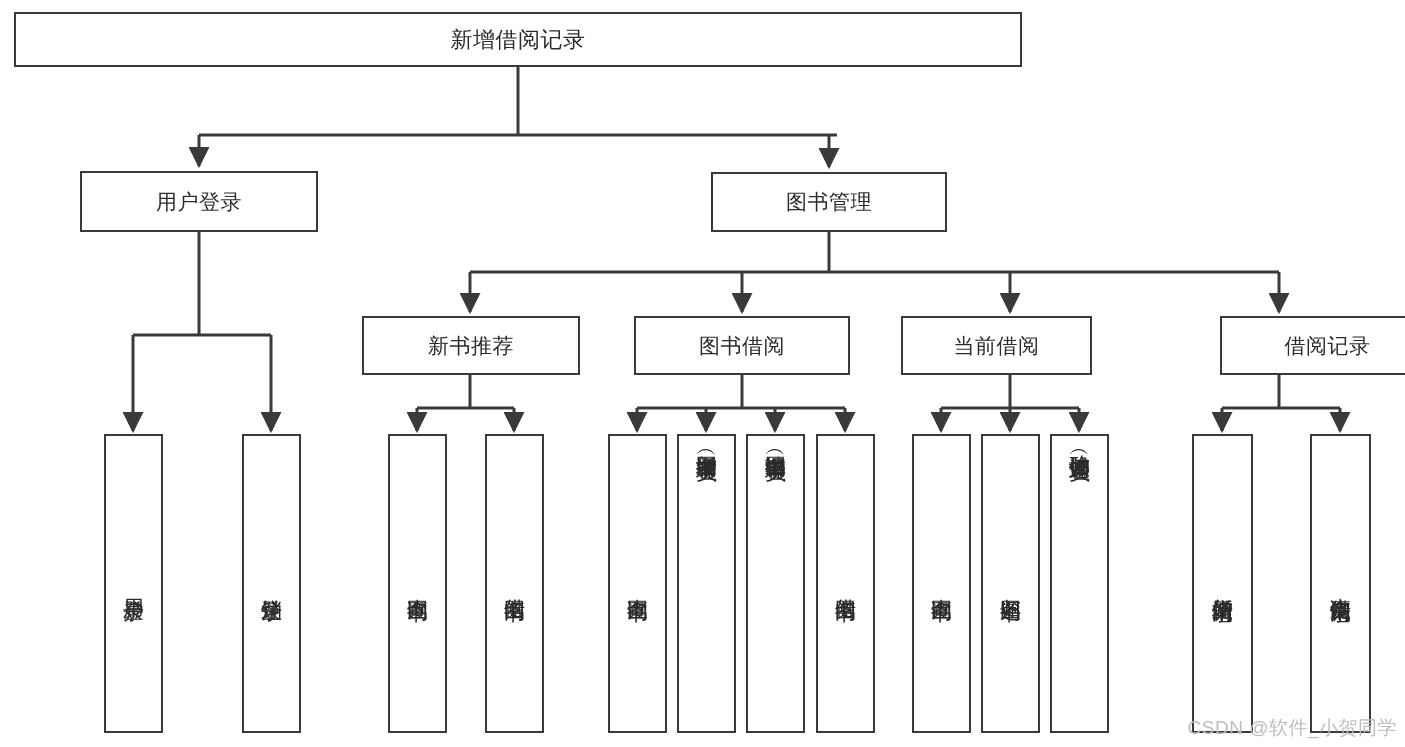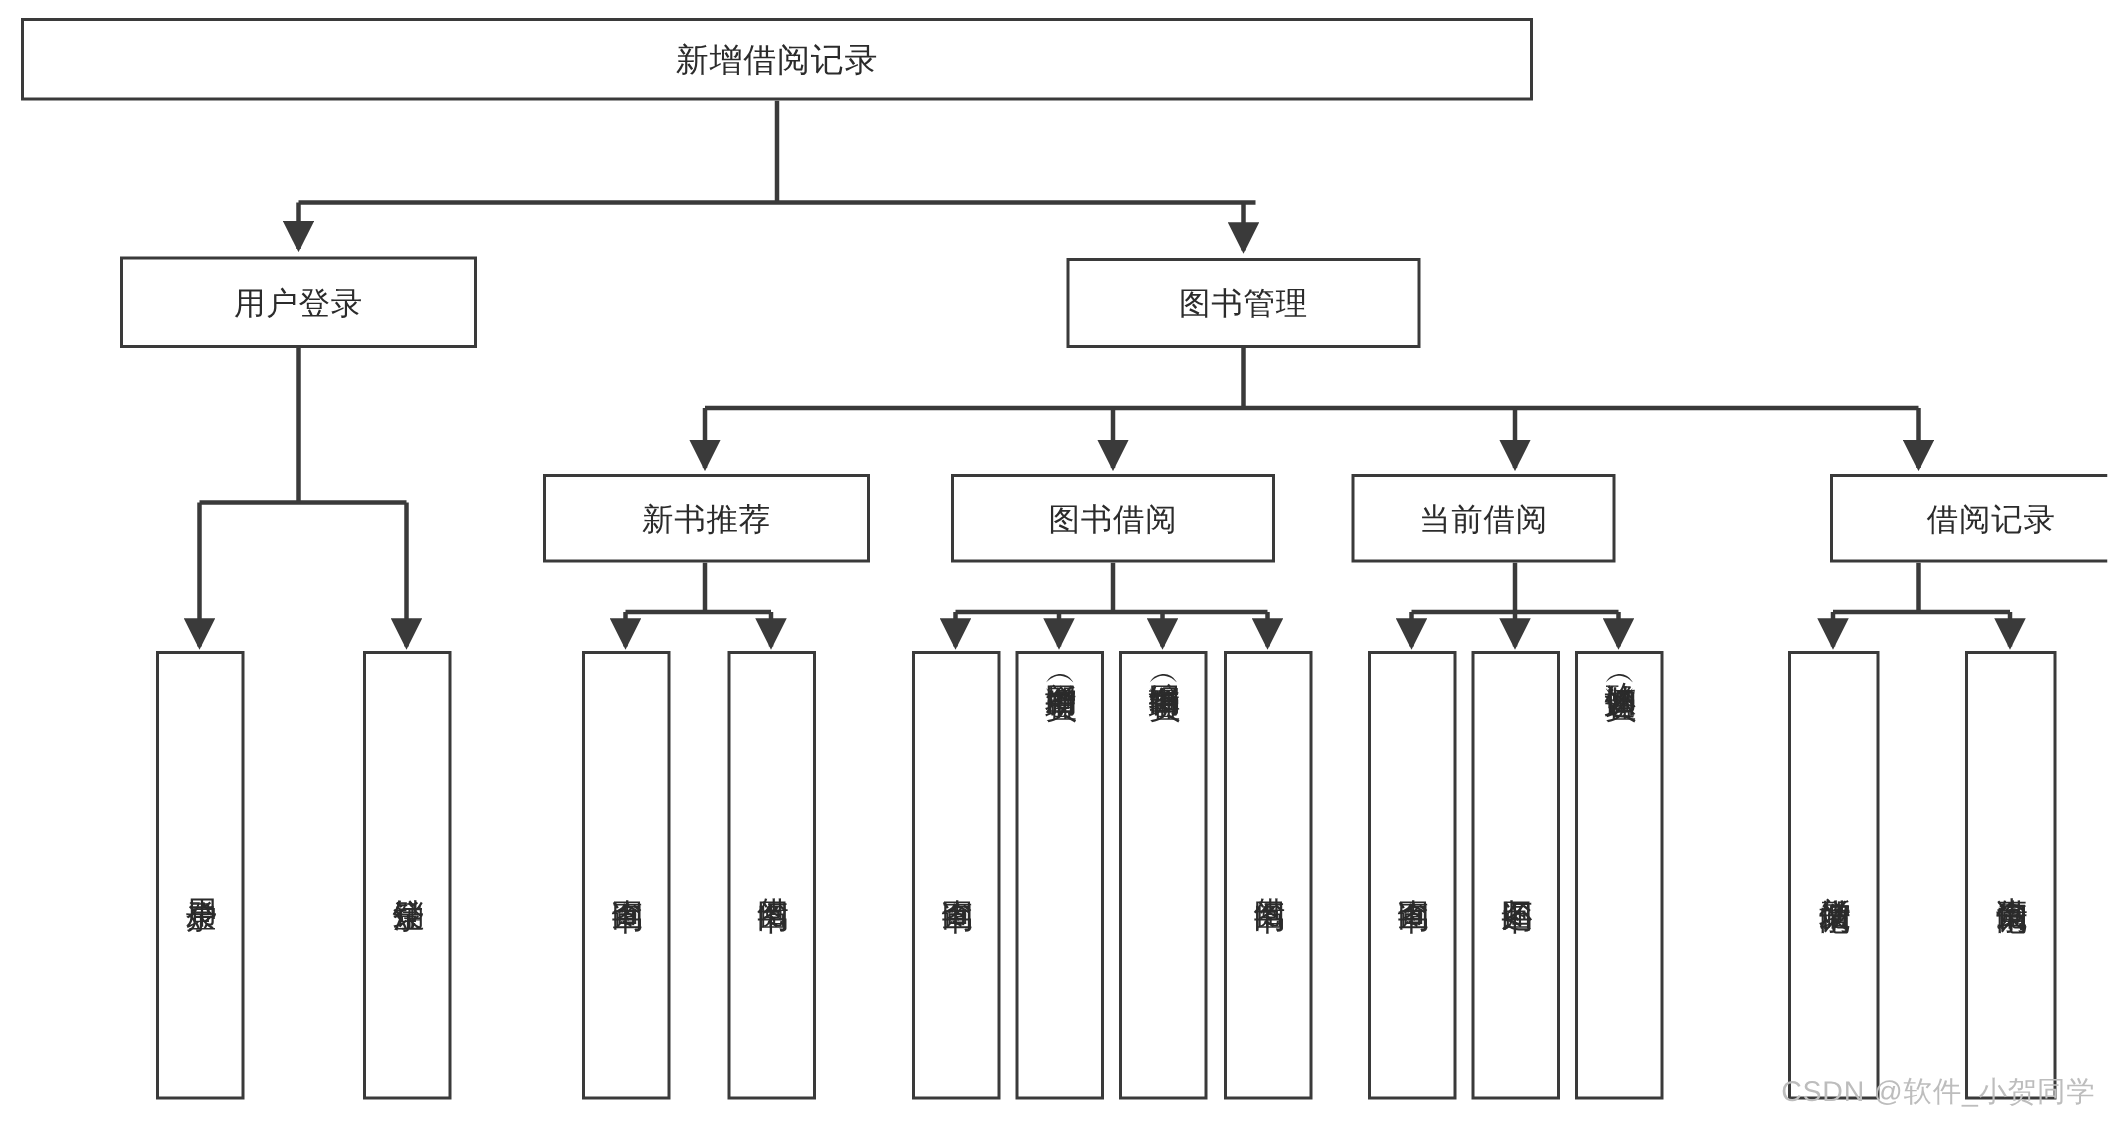--- a/index.html
+++ b/index.html
@@ -140,21 +140,21 @@
   <div class="node horiz" style="left:711px; top:172px; width:236px; height:60px;text-align:center;">
     <span>图书管理</span>
   </div>
 
   <div class="node horiz" style="left:634px; top:316px; width:216px; height:59px;">
     <span>图书借阅</span>
   </div>
   <div class="node horiz" style="left:362px; top:316px; width:218px; height:59px;">
     <span>新书推荐</span>
   </div>
-  <div class="node horiz" style="left:901px; top:316px; width:176px; height:59px;">
+  <div class="node horiz" style="left:901px; top:316px; width:191px; height:59px;">
     <span>当前借阅</span>
   </div>
   <div class="node horiz" style="left:1172px; top:316px; width:215px; height:59px;margin-left:48px;">
     <span>借阅记录</span>
   </div>
 
   <div class="node leaf mid" style="left:104px; top:434px; width:59px; height:299px;">
     <span class="vtext">用户登录</span>
   </div>
   <div class="node leaf mid" style="left:242px; top:434px; width:59px; height:299px;">

